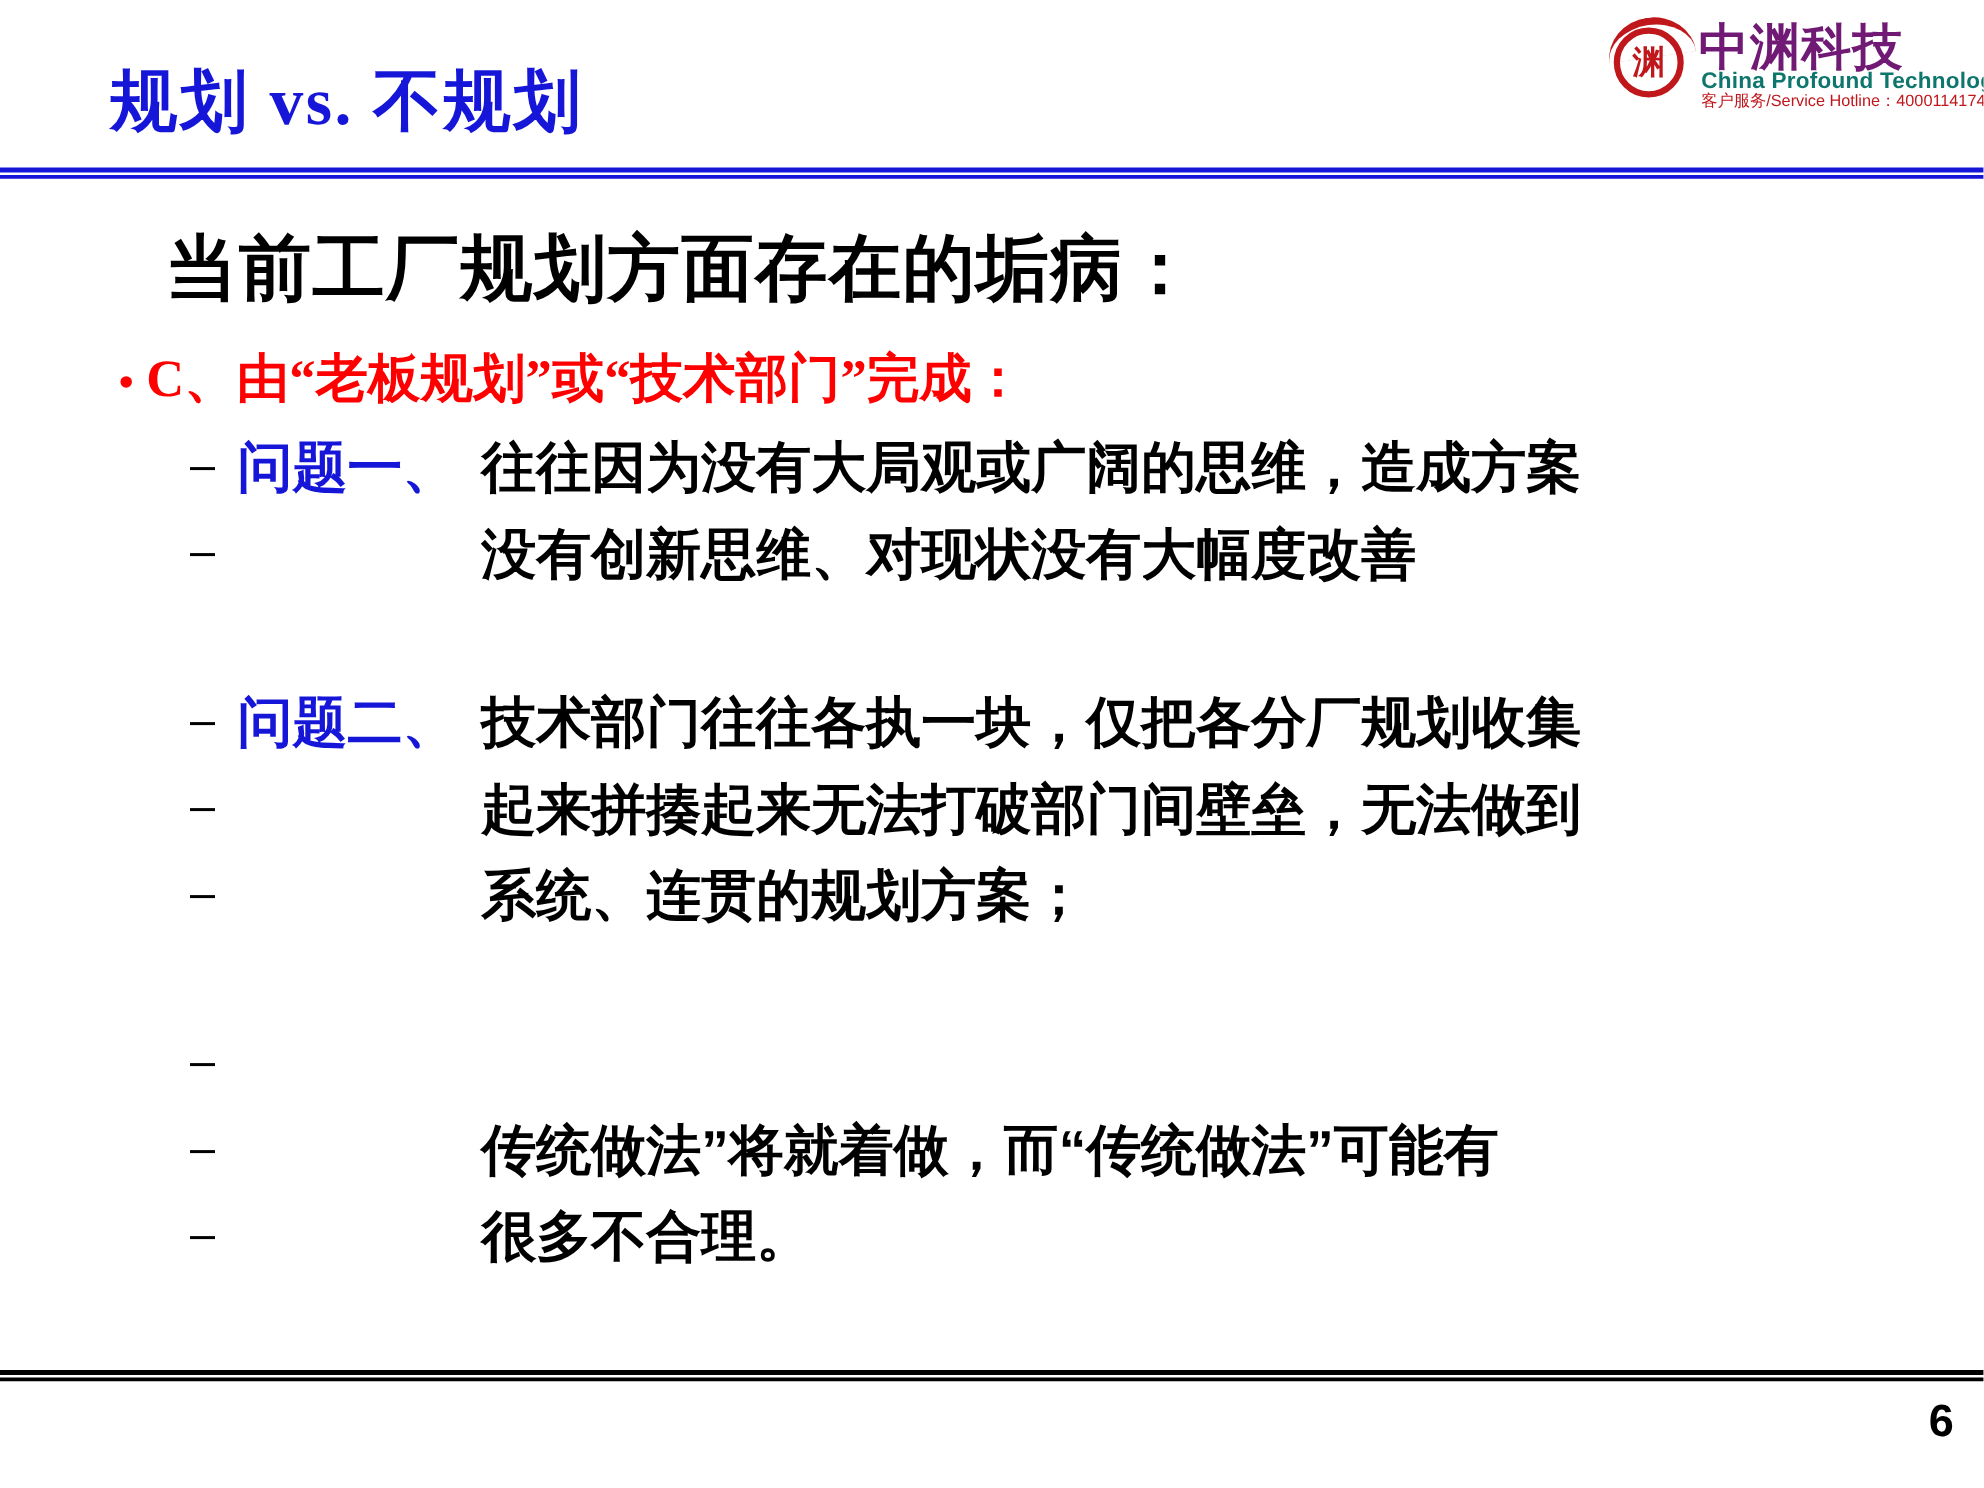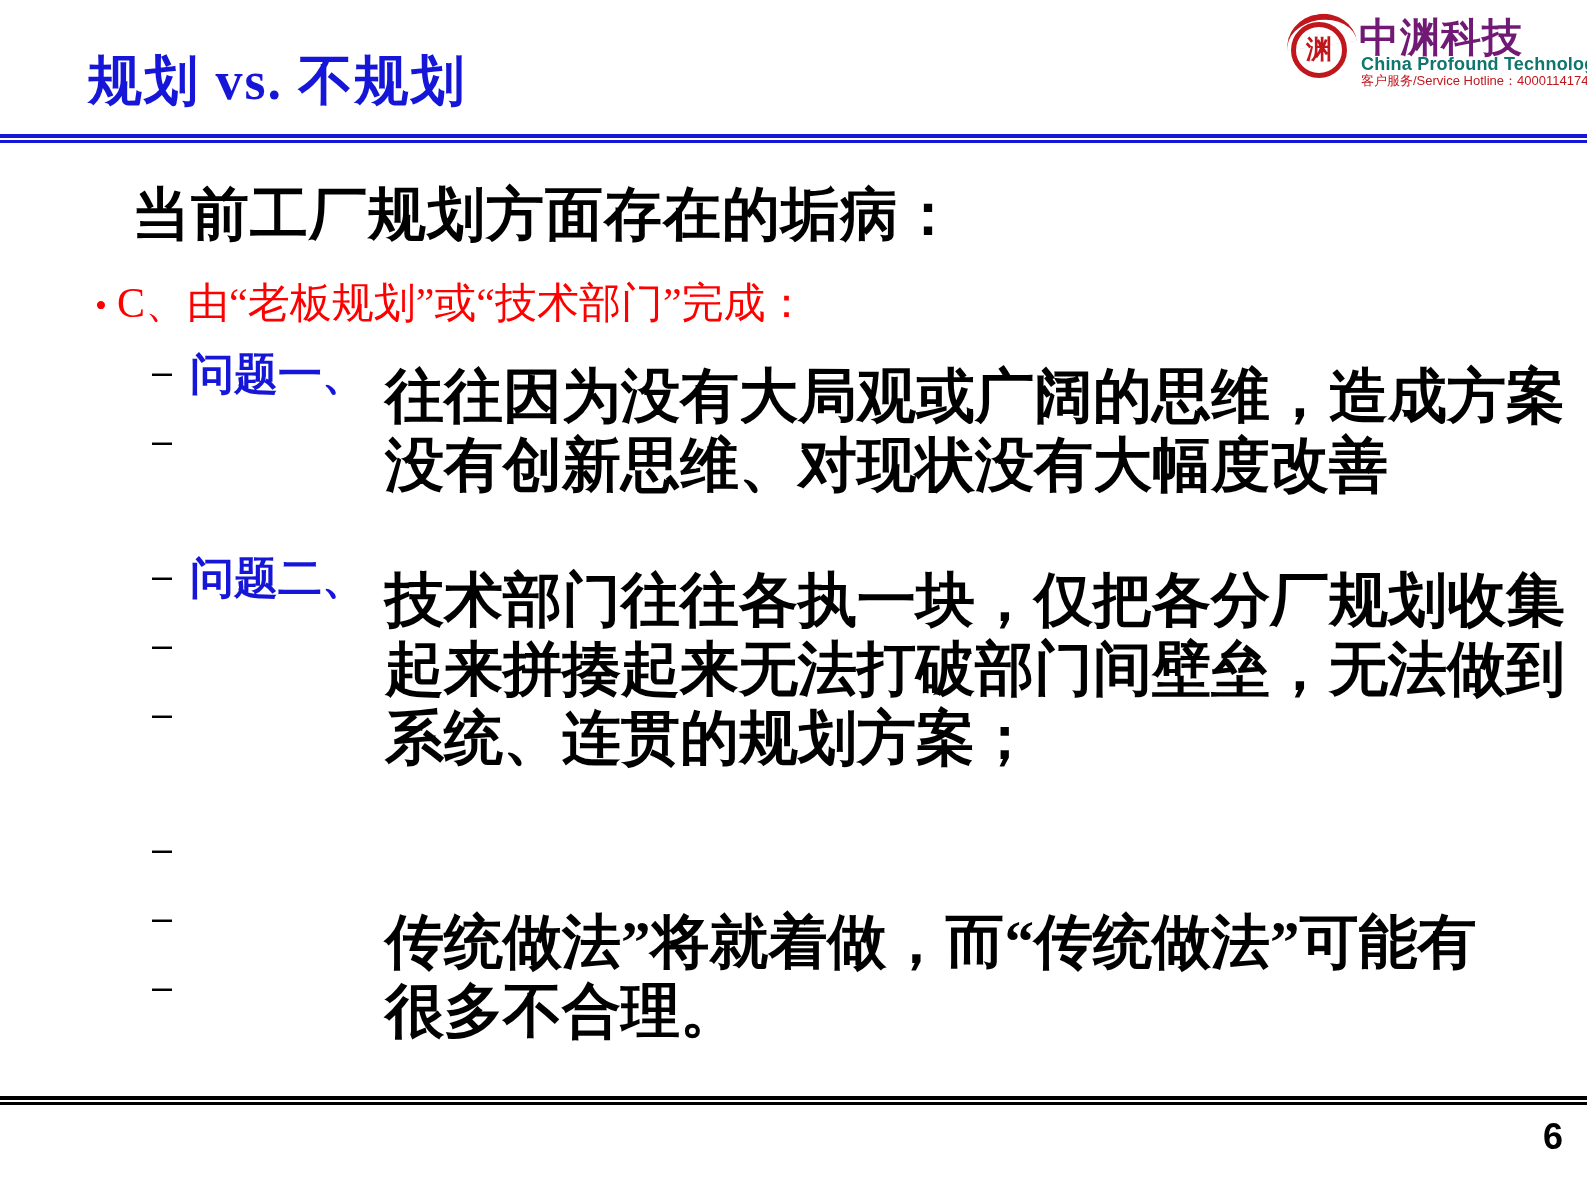--- a/index.html
+++ b/index.html
@@ -145,21 +145,21 @@
     white-space: nowrap;
     font-family: Liberation Serif, serif;
     margin-left: 42px;
   }
 
   .bullet-c {
     position: absolute;
     left: 95px;
     top: 275px;
     font-size: 42px;
-    font-weight: normal;
+    font-weight: bold;
     color: #ff0000;
     white-space: nowrap;
     font-family: "Liberation Serif", serif;
   }
   .bullet-c .dot {
     display: inline-block;
     width: 22px;
     font-size: 34px;
     color: #ff0000;
   }
@@ -189,26 +189,25 @@
     font-size: 44px;
     font-weight: bold;
     color: #1616d8;
     white-space: nowrap;
     font-family: "Liberation Serif", serif;
   }
   .line-row .text {
     position: absolute;
     left: 385px;
     top: 0;
-    font-size: 59px;
+    font-size: 44px;
     font-weight: bold;
     color: #000000;
     white-space: nowrap;
-    font-family: Liberation Serif, serif;
-    margin-top: 12px;
+    font-family: Liberation Sans, sans-serif;
   }
   .spacer {
     height: 66px;
   }
 
   
   .footer-rule {
     position: absolute;
     left: 0;
     top: 1096px;

